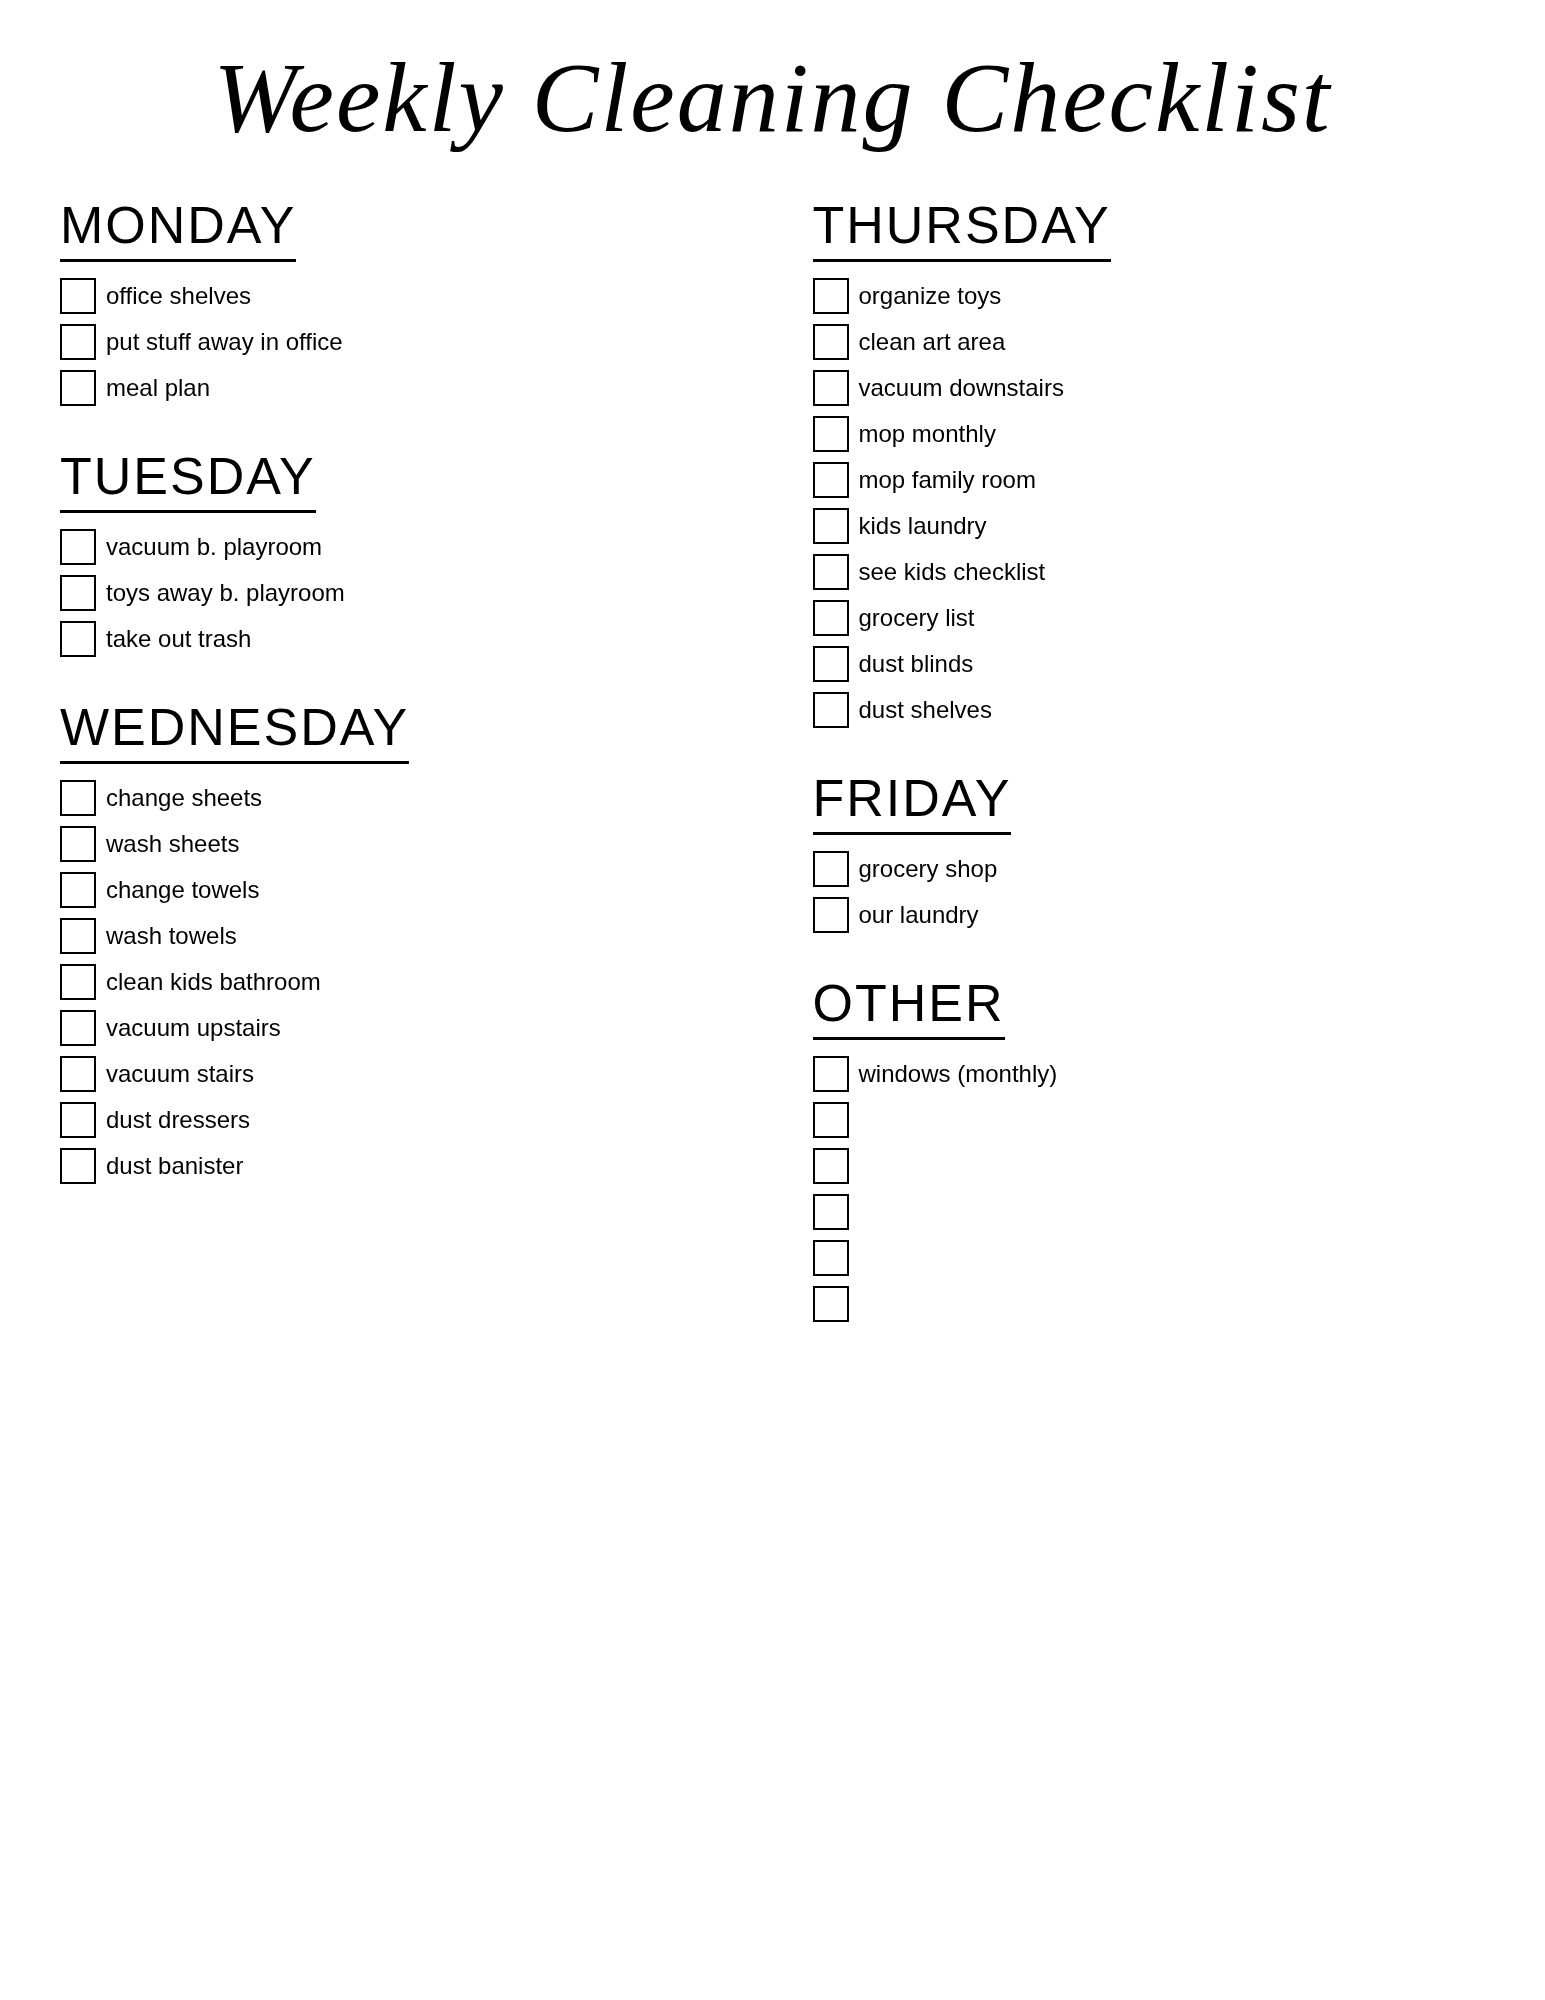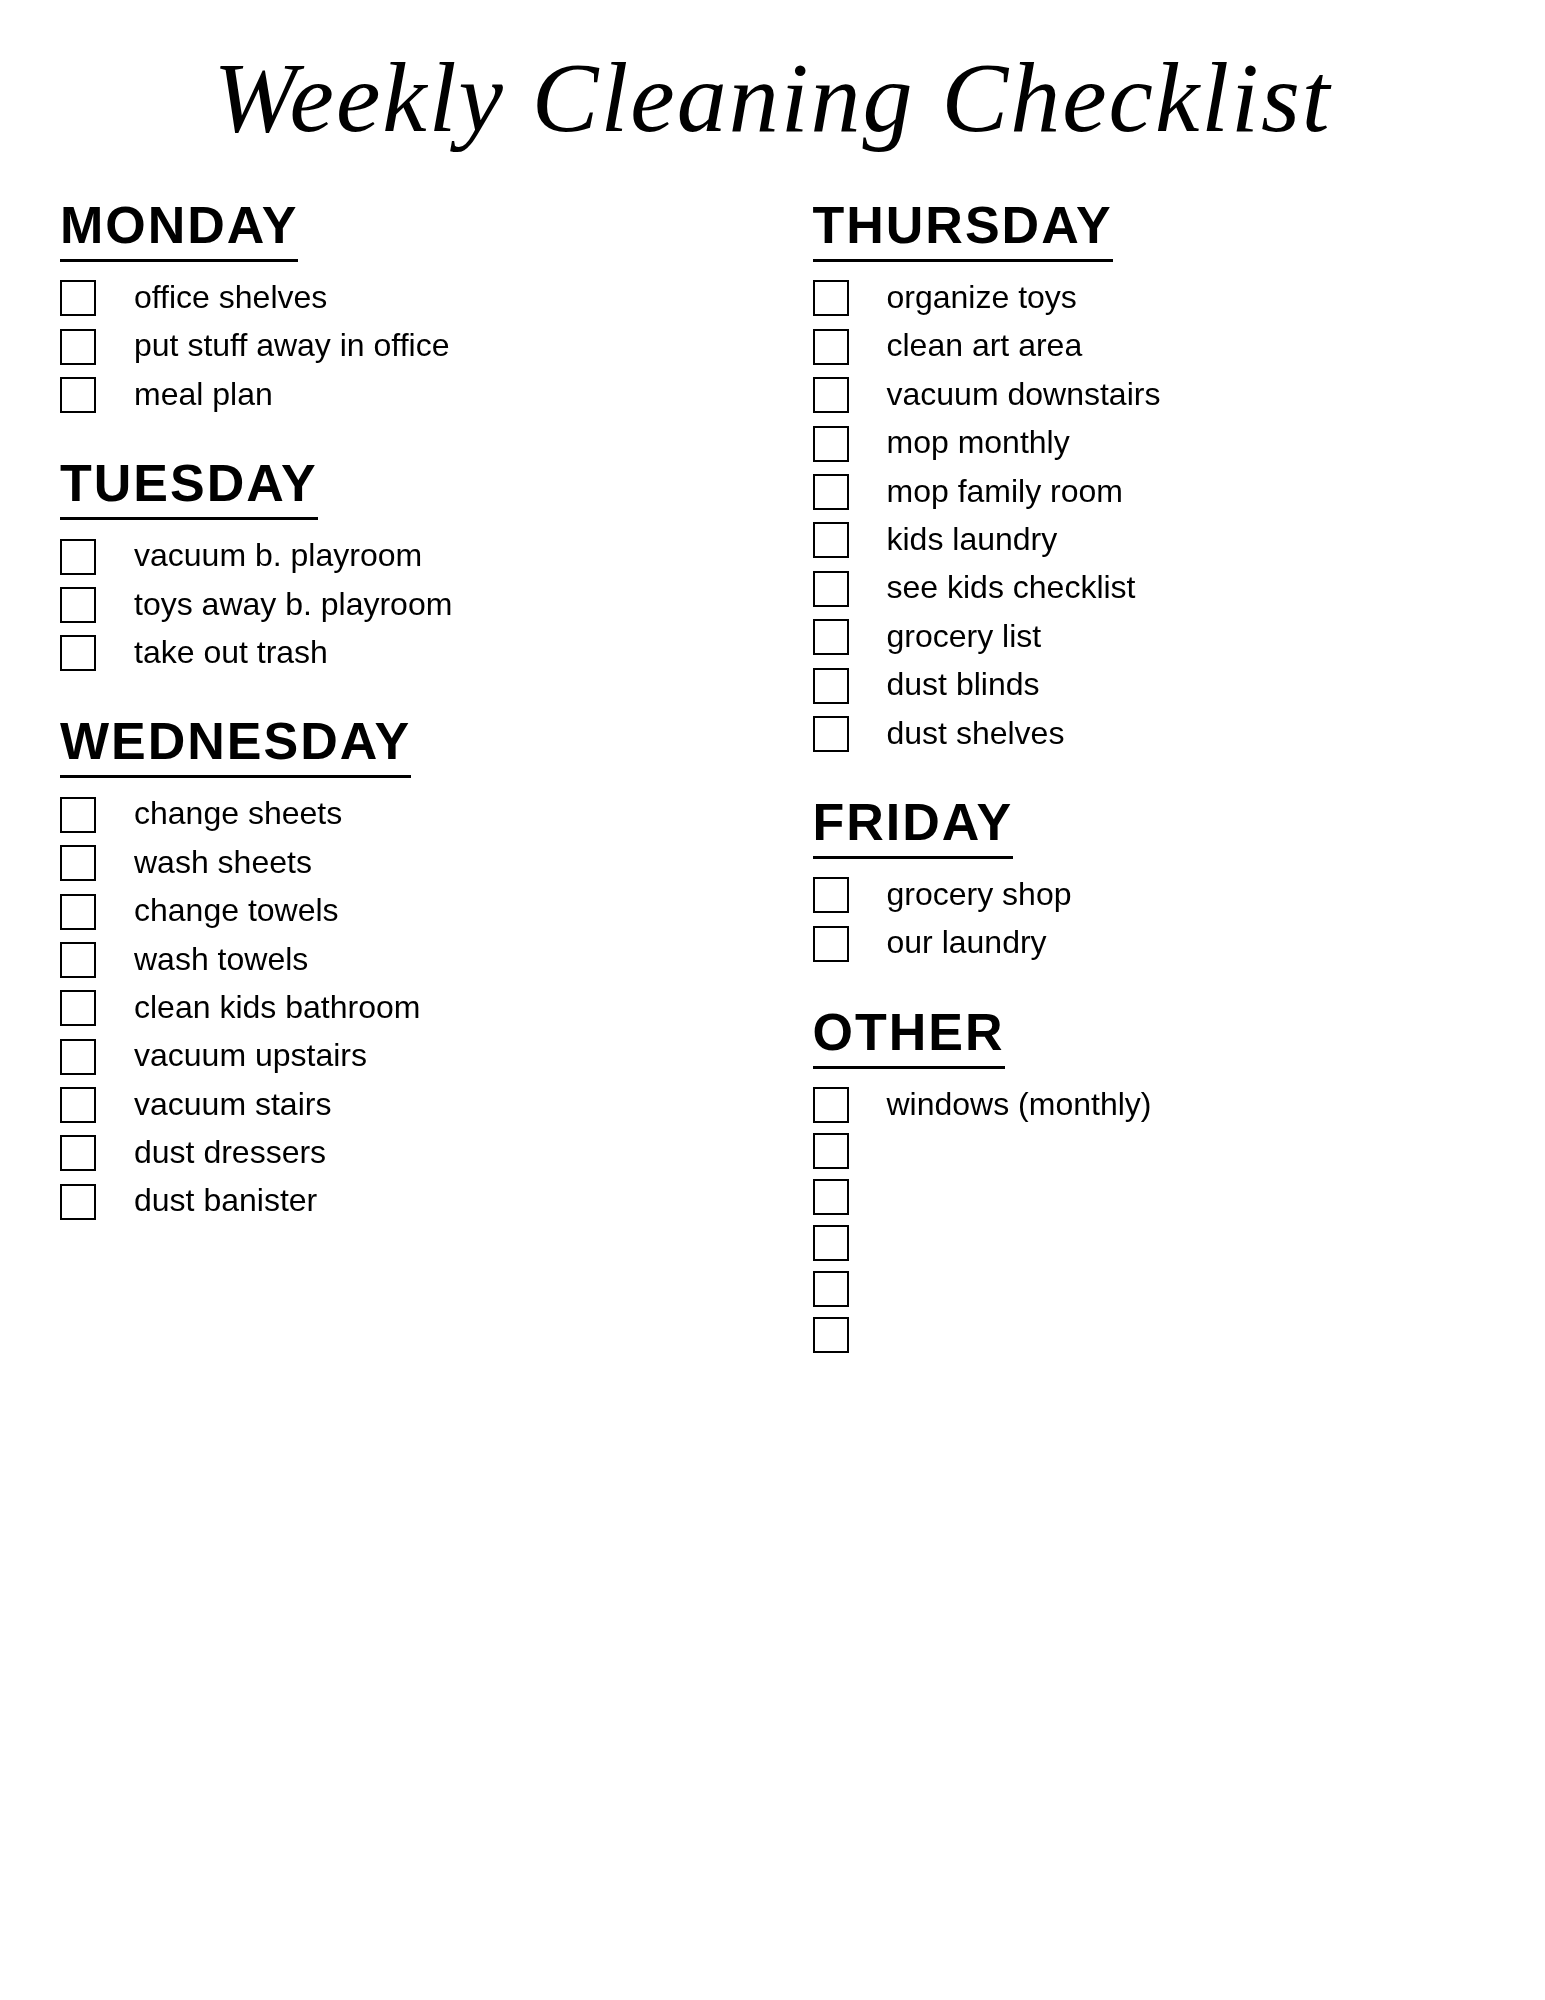--- a/index.html
+++ b/index.html
@@ -43,44 +43,43 @@
       flex: 1;
       padding-left: 20px;
     }
 
     .day-section {
       margin-bottom: 40px;
     }
 
     .day-heading {
       font-size: 52px;
-      font-weight: 700;
+      font-weight: 400;
       font-family: Arial, sans-serif;
       text-transform: uppercase;
       letter-spacing: 2px;
       border-bottom: 3px solid #000;
       padding-bottom: 4px;
       margin-bottom: 16px;
       display: inline-block;
     }
 
     .checklist {
       list-style: none;
       padding: 0;
       margin: 0;
     }
 
     .checklist li {
       display: flex;
-      align-items: flex-end;
+      align-items: center;
       margin-bottom: 10px;
-      font-size: 32px;
+      font-size: 24px;
       font-family: Arial, sans-serif;
       font-weight: 400;
-      gap: 28px;
     }
 
     .checkbox {
       width: 36px;
       height: 36px;
       border: 2.5px solid #000;
       display: inline-block;
       flex-shrink: 0;
       margin-right: 10px;
       background: #fff;

